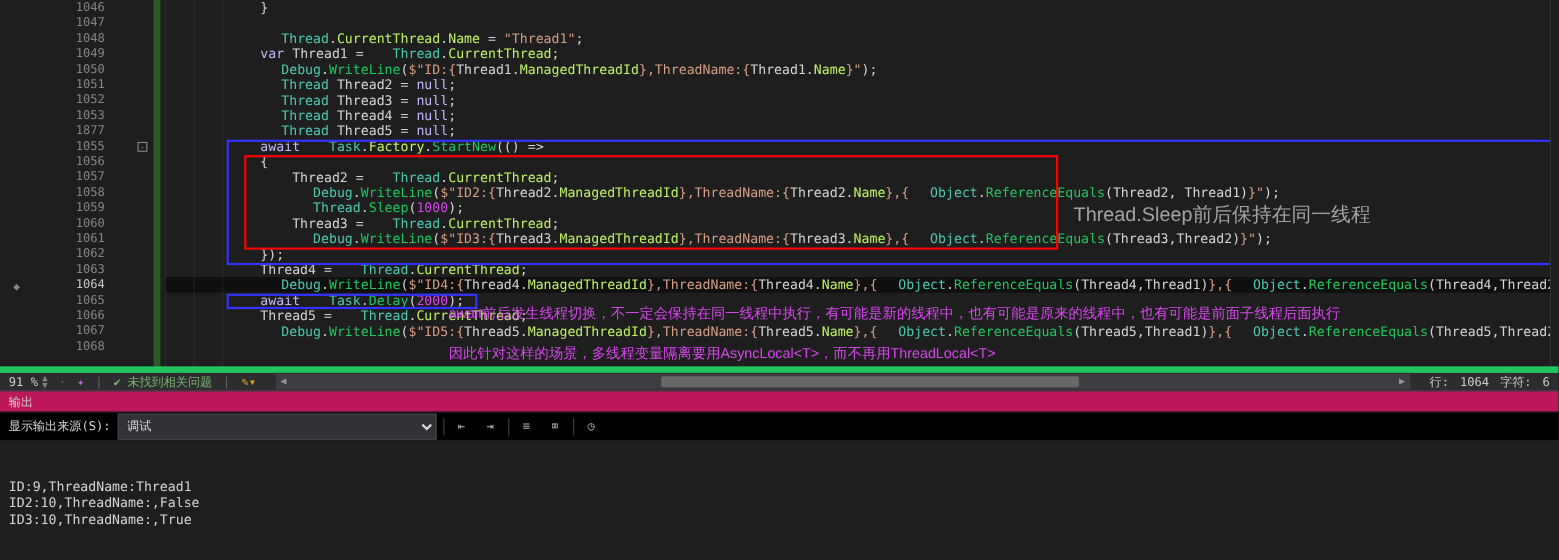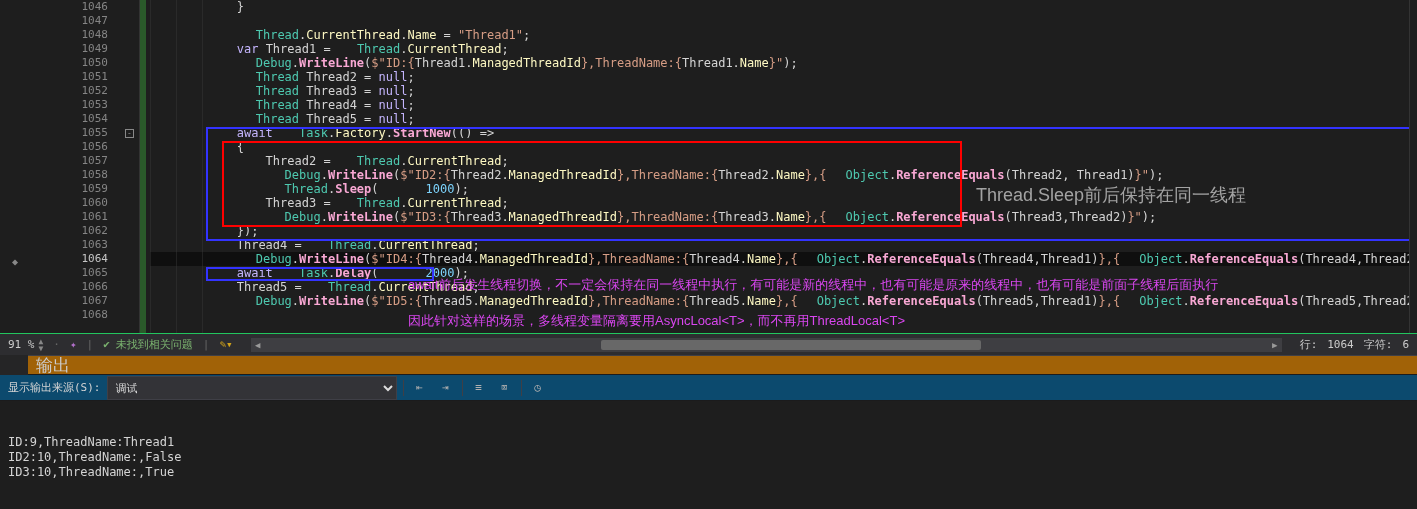--- a/index.html
+++ b/index.html
@@ -1,56 +1,56 @@
 <!DOCTYPE html>
 <html><head>
 <meta charset="utf-8">
 <style>
 * { margin:0; padding:0; box-sizing:border-box; }
 body { background:#1e1e1e; color:#d4d4d4; font-family:Consolas,monospace; font-size:12px; overflow:hidden; width:1417px; }
 .editor-area { display:flex; height:333px; overflow:hidden; position:relative; }
 .linecol { background:#1e1e1e; color:#858585; text-align:right; padding:0 14px 0 32px; line-height:14px; font-size:11px; user-select:none; width:98px; }
-.linecol .ln { height:14px; }
+.linecol .ln { height:14px;text-align:center; }
 .linecol .current { color:#c6c6c6; }
 .markcol { width:24px; background:#1e1e1e; position:relative; }
 .markcol .bp { position:absolute; right:6px; top:256px; color:#888; font-size:10px; }
 .foldcol { width:18px; background:#1e1e1e; border-right:1px solid #333; position:relative; }
 .foldcol .mark { position:absolute; left:3px; top:129px; width:9px; height:9px; border:1px solid #888; color:#888; font-size:8px; line-height:7px; text-align:center; }
 .coverage { width:6px; background:#2a5a2a; }
 .code { flex:1; position:relative; background:#1e1e1e; line-height:14px; white-space:pre; padding-left:4px; overflow:hidden; }
 .code .row { height:14px; position:relative; }
 .t-type { color:#4ec9b0;margin-left:19px; }
-.t-prop { color:#fef9c3; }
+.t-prop { color:#bef264; }
 .t-kw { color:#c4b5fd; }
 .t-str { color:#d69d85; }
-.t-method { color:#f9a8d4;font-weight:bold; }
+.t-method { color:#22c55e; }
 .t-punc { color:#d4d4d4; }
-.t-num { color:#7dd3fc;margin-left:47px; }
+.t-num { color:#d946ef; }
 .t-local { color:#d4d4d4; }
 .box-blue { position:absolute; border:2px solid #3333ff; pointer-events:none; }
 .box-red { position:absolute; border:2px solid #ff0000; pointer-events:none; }
 .annot-red { position:absolute; color:#a3a3a3; font-size:18px; font-family:"Microsoft YaHei",sans-serif;margin-top:16px; }
 .annot-blue { position:absolute; color:#d946ef; font-size:13px; font-family:"Microsoft YaHei",sans-serif; }
 .guide { position:absolute; top:0; bottom:0; width:1px; background:#3a3a3a; opacity:0.45; }
 .current-line { background:#0f0f0f; }
-.statusbar { height:22px; background:#2d2d30; border-top:1px solid #22c55e; display:flex; align-items:center; font-size:11px; color:#ccc; padding:0 8px; gap:10px; }
+.statusbar { height:22px; background:#2d2d30; border-top:6px solid #22c55e; display:flex; align-items:center; font-size:11px; color:#ccc; padding:0 8px; gap:10px; }
 .statusbar .zoom { display:flex; align-items:center; gap:4px; }
 .statusbar .msg { color:#7bb36f; display:flex; align-items:center; gap:6px; }
 .statusbar .checkicon { color:#7bb36f; }
 .statusbar .spacer { flex:1; }
 .statusbar .sep { color:#666; }
 .statusbar .brush { color:#d4a51a; }
 .hscroll { height:14px; background:#3e3e42; position:relative; }
 .hscroll .thumb { position:absolute; left:350px; width:380px; top:2px; bottom:2px; background:#686868; border-radius:2px; }
 .hscroll .arrow { position:absolute; top:0; width:14px; height:14px; color:#999; text-align:center; line-height:14px; font-size:9px; }
 .hscroll .arrow.l { left:0; }
 .hscroll .arrow.r { right:0; }
 .output-panel { background:#252526; }
-.output-header { height:20px; background:#a16207; border-top:1px solid #3f3f46; border-bottom:1px solid #1b1b1c; padding:0 8px; color:#ccc; font-size:17px; display:flex; align-items:center;margin-left:28px; }
-.output-toolbar { height:26px; display:flex; align-items:center; gap:6px; padding:0 8px; background:#0c4a6e; border-bottom:1px solid #1b1b1c; font-size:11px; }
+.output-header { height:20px; background:#be185d; border-top:1px solid #3f3f46; border-bottom:1px solid #1b1b1c; padding:0 8px; color:#ccc; font-size:11px; display:flex; align-items:center; }
+.output-toolbar { height:26px; display:flex; align-items:center; gap:6px; padding:0 8px; background:#000000; border-bottom:1px solid #1b1b1c; font-size:11px; }
 .output-toolbar select { background:#333337; color:#ddd; border:1px solid #3f3f46; font-size:11px; height:24px; width:290px; padding:0 4px; }
 .output-toolbar .ico { width:20px; height:20px; display:flex; align-items:center; justify-content:center; color:#b0b0b0; cursor:pointer; }
 .output-toolbar .vsep { width:1px; height:16px; background:#3f3f46; }
 .output-body { background:#1e1e1e; padding:4px 8px; color:#d4d4d4; font-size:12px; line-height:15px; min-height:90px; white-space:pre; position:relative; }
 .updown { color:#888; font-size:8px; line-height:7px; }
 .minimap { width:8px; background:#1e1e1e; border-left:1px solid #333; }
 </style>
 </head>
 <body>
 
@@ -60,21 +60,21 @@
   </div>
   <div class="linecol" id="linecol">
       <div class="ln">1046</div>
       <div class="ln">1047</div>
       <div class="ln">1048</div>
       <div class="ln">1049</div>
       <div class="ln">1050</div>
       <div class="ln">1051</div>
       <div class="ln">1052</div>
       <div class="ln">1053</div>
-      <div class="ln">1054</div>
+      <div class="ln">1877</div>
       <div class="ln">1055</div>
       <div class="ln">1056</div>
       <div class="ln">1057</div>
       <div class="ln">1058</div>
       <div class="ln">1059</div>
       <div class="ln">1060</div>
       <div class="ln">1061</div>
       <div class="ln">1062</div>
       <div class="ln">1063</div>
       <div class="ln current">1064</div>

